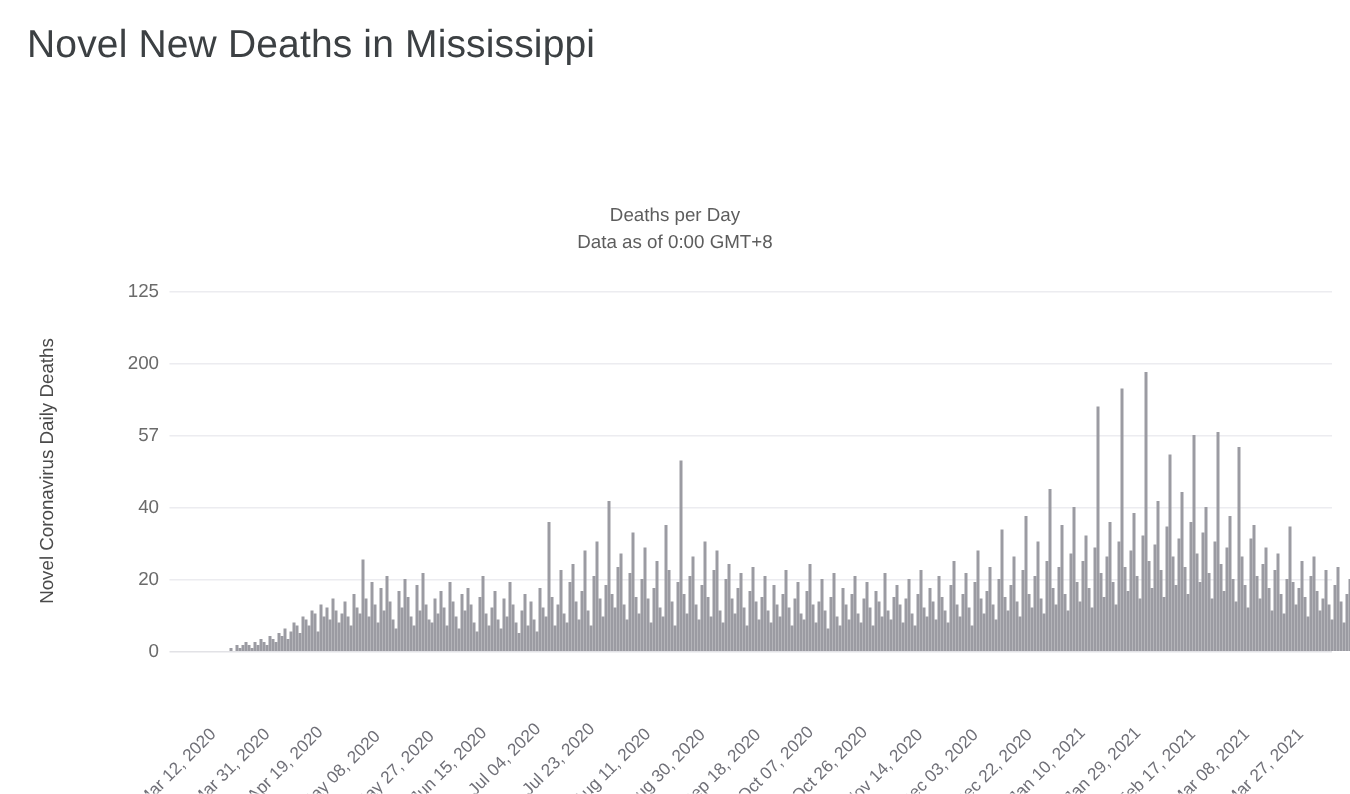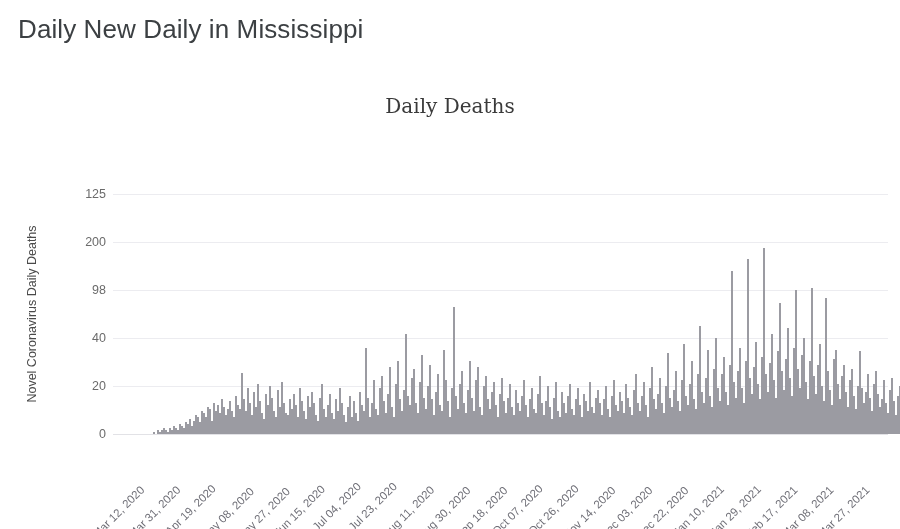--- a/index.html
+++ b/index.html
@@ -142,36 +142,39 @@
     text-align: right;
   }
   .x-tick-inner {
     display: block;
     transform: translateX(-100%) translateX(6px);
   }
 </style>
 </head>
 <body>
 
-<div id="page-title">Daily New Daily in Mississippi</div>
+<div id="page-title">Novel New Deaths in Mississippi</div>
 
 <div id="chart-region">
 
-  <div id="chart-title">Daily Deaths</div>
 
+  <div id="chart-subtitle">
+    <div>Deaths per Day</div>
+    <div>Data as of 0:00 GMT+8</div>
+  </div>
 
   <div id="y-axis-label">
     <span>Novel Coronavirus Daily Deaths</span>
   </div>
 
   <div id="y-ticks">
       <div class="y-tick" style="top: 240px;">0</div>
       <div class="y-tick" style="top: 192px;">20</div>
       <div class="y-tick" style="top: 144px;">40</div>
-      <div class="y-tick" style="top: 96px;">98</div>
+      <div class="y-tick" style="top: 96px;">57</div>
       <div class="y-tick" style="top: 48px;">200</div>
       <div class="y-tick" style="top: 0px;">125</div>
     </div>
 
   <div id="plot">
     <div id="gridlines">
         <div class="gridline zero" style="top: 240px;"></div>
         <div class="gridline" style="top: 192px;"></div>
         <div class="gridline" style="top: 144px;"></div>
         <div class="gridline" style="top: 96px;"></div>

